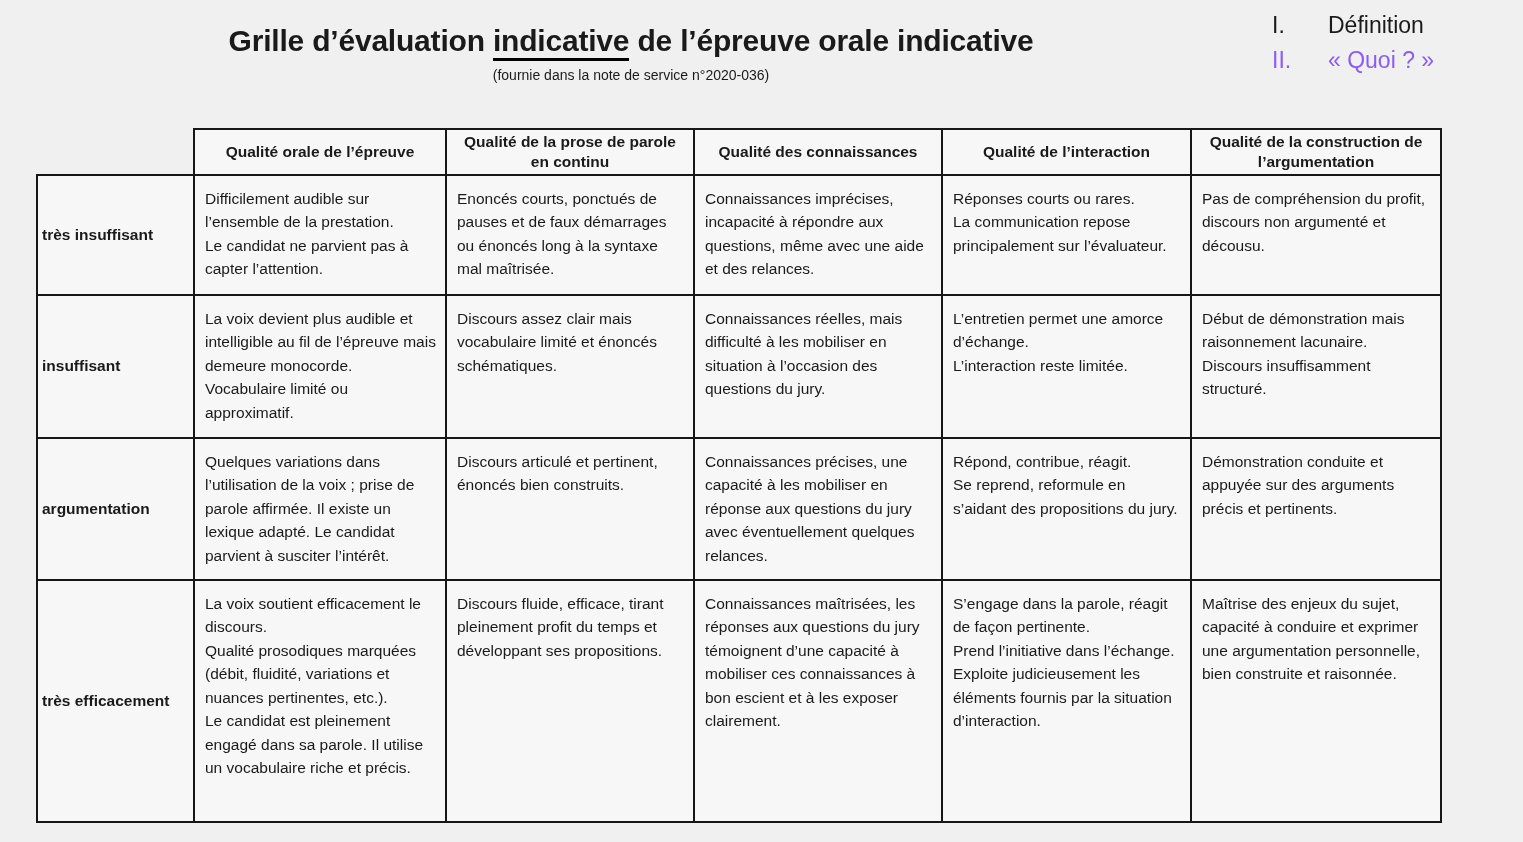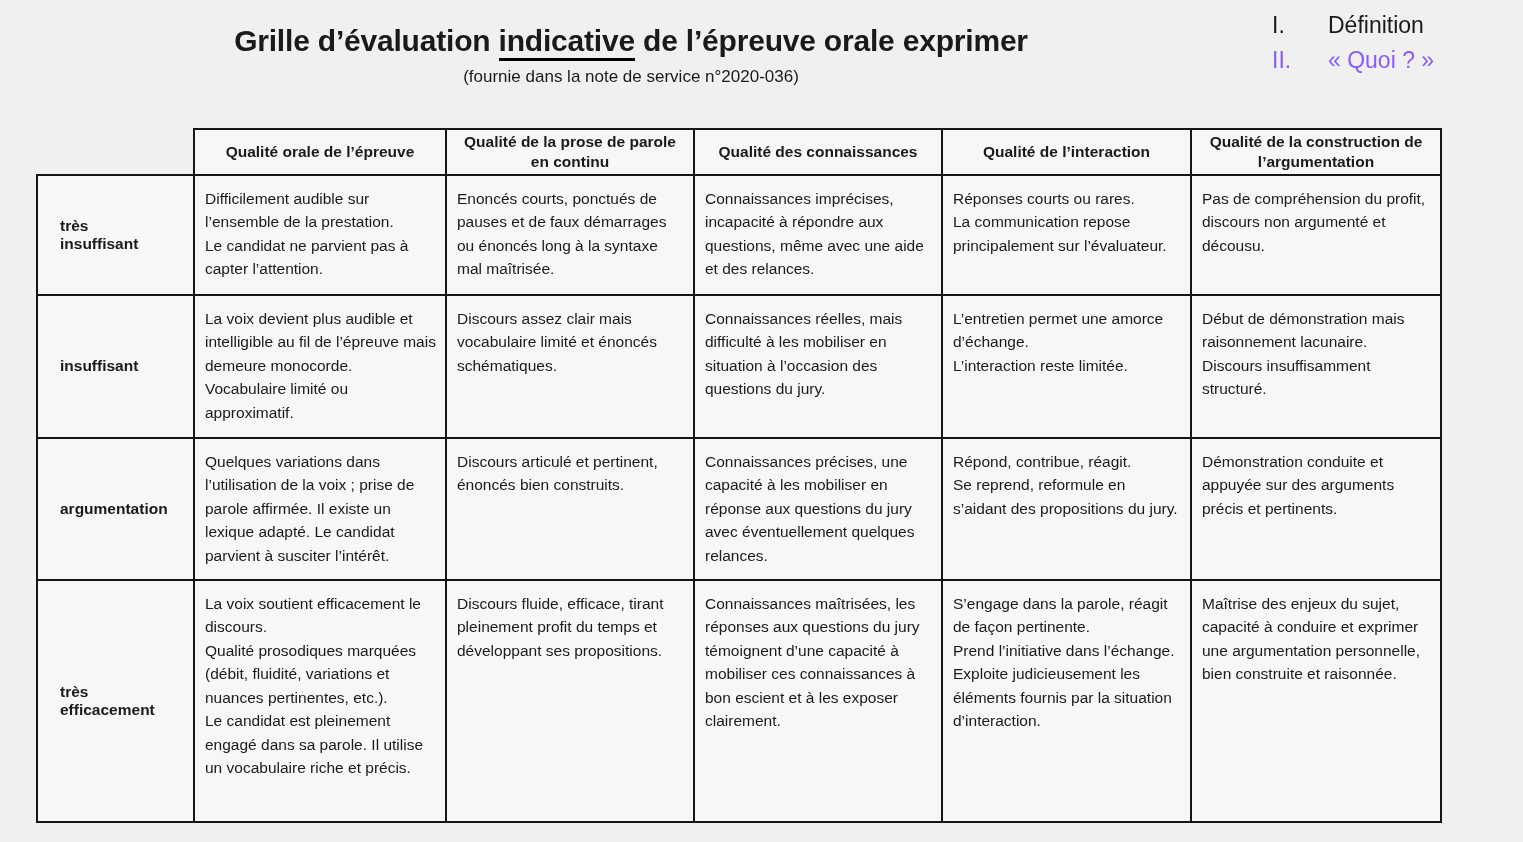--- a/index.html
+++ b/index.html
@@ -5,53 +5,53 @@
   * { margin:0; padding:0; box-sizing:border-box; }
   html,body { width:1523px; height:842px; }
   .page {
     position:relative; width:1523px; height:842px;
     background:#f0f0f1; overflow:hidden;
     font-family:"Liberation Sans", sans-serif; color:#1a1a1a;
   }
   .title-block { position:absolute; left:36px; top:24px; width:1190px; text-align:center; }
   .title { font-size:30px; font-weight:bold; letter-spacing:-0.2px; }
   .title .underline { border-bottom:3px solid #000000; padding-bottom:1px; }
-  .subtitle { font-size:17px; margin-top:9px; }
+  .subtitle { font-size:14px; margin-top:9px; }
 
   .outline { position:absolute; left:1272px; top:12px; font-size:23px; }
   .outline-item { display:flex; margin-bottom:8px; }
   .outline-num { width:56px; }
   .outline-item.muted { color:#8b5cf6; }
 
   table.grid {
     position:absolute; left:36px; top:128px; width:1404px;
     border-collapse:collapse; table-layout:fixed; background:transparent;
   }
   .grid th, .grid td { border:2px solid #161616; background:#f7f7f7; }
   .grid th.corner { border:none; background:transparent; }
   .grid thead th {
     font-size:15.5px; font-weight:bold; text-align:center;
     vertical-align:middle; padding:2px 6px; line-height:1.28;
   }
   .grid td.row-label {
     font-weight:bold; vertical-align:middle; text-align:left;
-    padding:4px 22px; font-size:15.5px;
+    padding:4px 4px; font-size:15.5px;
   }
   .grid td.cell {
     vertical-align:top; text-align:left; padding:11px 9px 3px 10px;
     font-size:15.5px; line-height:1.52; white-space:pre-line;
   }
 </style>
 </head>
 <body>
 
 <div class="page">
 
   <div class="title-block">
-    <div class="title"><span>Grille d’évaluation </span><span class="underline">indicative</span><span> de l’épreuve orale exprimer</span></div>
+    <div class="title"><span>Grille d’évaluation </span><span class="underline">indicative</span><span> de l’épreuve orale indicative</span></div>
     <div class="subtitle">(fournie dans la note de service n°2020-036)</div>
   </div>
 
   <div class="outline">
     <div class="outline-item">
       <span class="outline-num">I.</span>
       <span>Définition</span>
     </div>
     <div class="outline-item muted">
       <span class="outline-num">II.</span>

